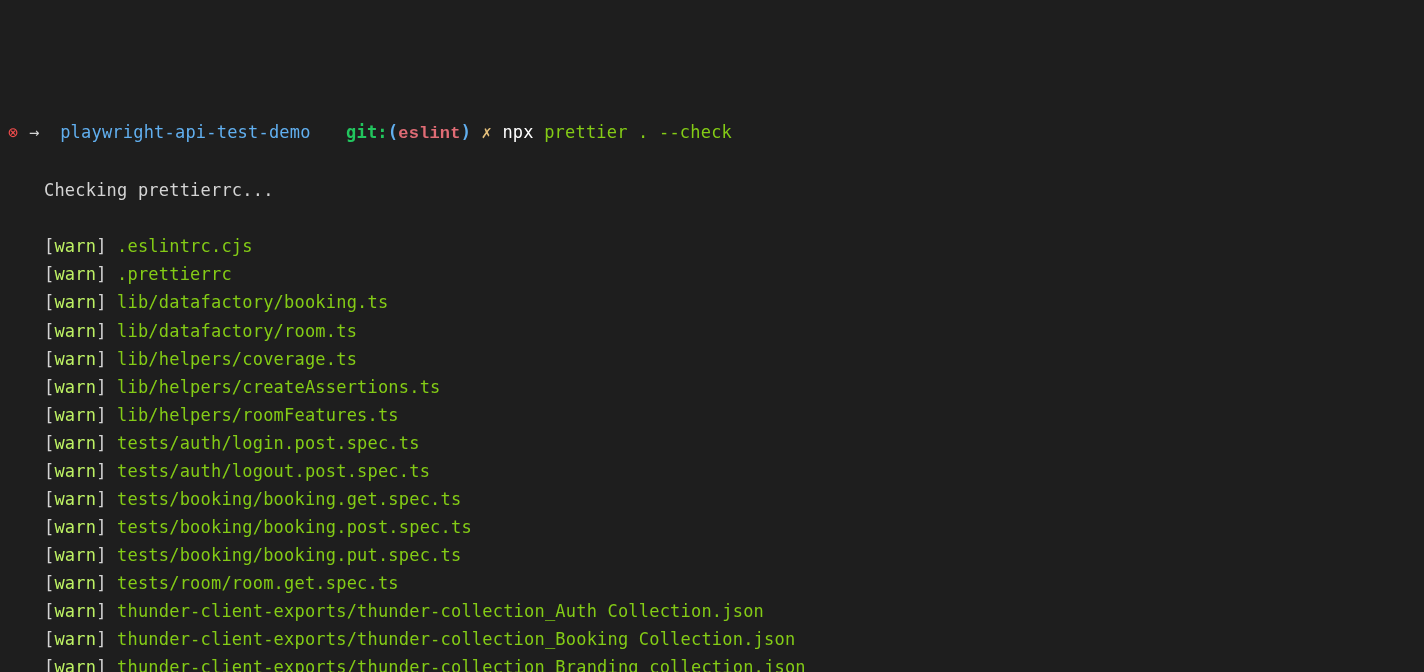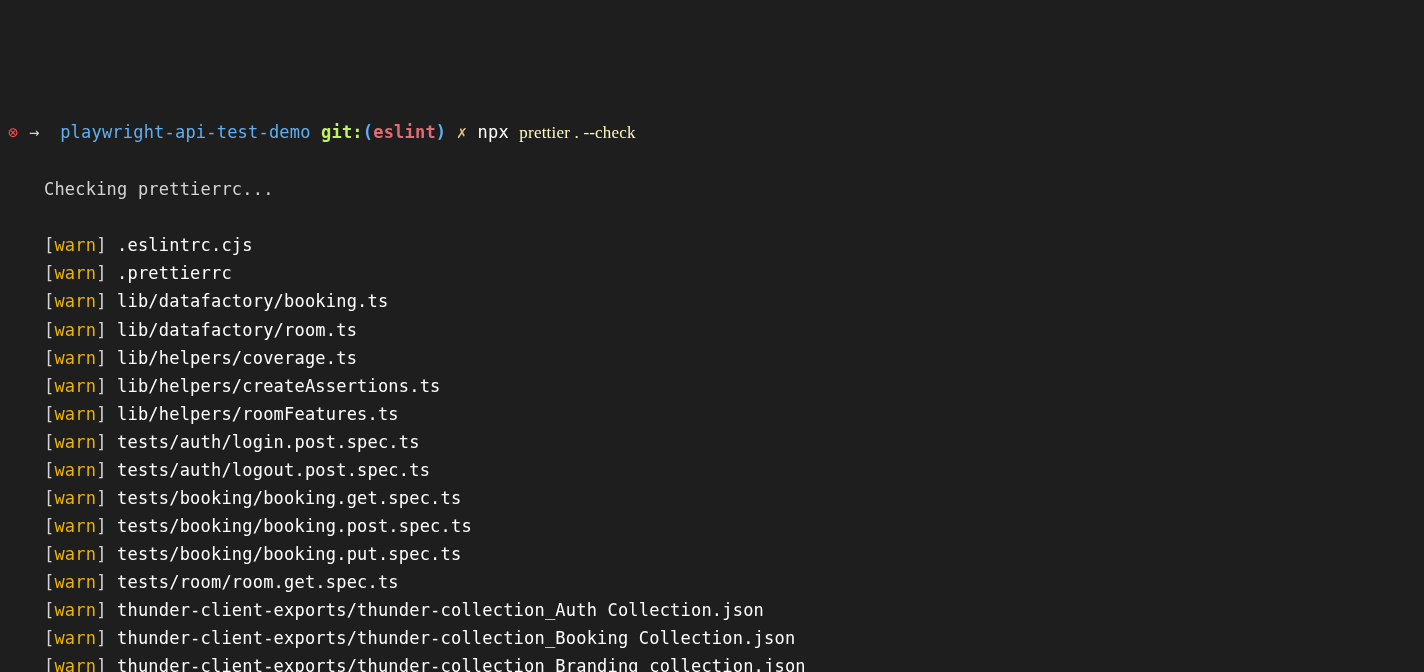--- a/index.html
+++ b/index.html
@@ -27,71 +27,72 @@
     .arrow {
       color: #d4d4d4;
       display: inline;
     }
     .repo {
       color: #61afef;
       font-weight: normal;
       display: inline;
     }
     .git-label {
-      color: #bef264;
+      color: #22c55e;
       font-weight: bold;
       display: inline;
+      margin-left: 25px;
     }
     .git-open {
       color: #61afef;
       font-weight: bold;
       display: inline;
     }
     .git-close {
       color: #61afef;
       font-weight: bold;
       display: inline;
     }
     .branch {
       color: #e06c75;
       font-weight: bold;
       display: inline;
+      font-family: Liberation Mono, monospace;
     }
     .symbol {
       color: #e5c07b;
       font-weight: bold;
       display: inline;
     }
     .cmd-npx {
       color: #ffffff;
       display: inline;
     }
     .cmd-args {
-      color: #fef9c3;
+      color: #84cc16;
       display: inline;
-      font-family: Liberation Serif, serif;
     }
     .checking {
       color: #d4d4d4;
       display: inline;
       padding-left: 36px;
     }
     .warn-line {
       padding-left: 36px;
     }
     .bracket {
       color: #d4d4d4;
       display: inline;
     }
     .warn-tag {
-      color: #eab308;
+      color: #bef264;
       display: inline;
     }
     .file {
-      color: #ffffff;
+      color: #84cc16;
       display: inline;
     }
     .prompt-line {
       padding-left: 0;
     }
     #warnings-container .warn-line {
       display: block;
     }
   </style>
 </head>

